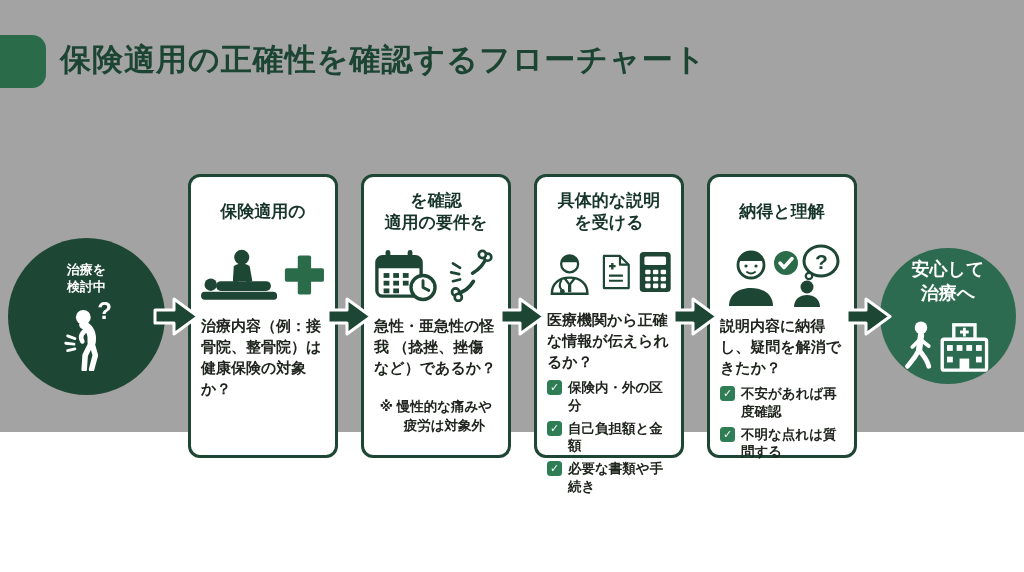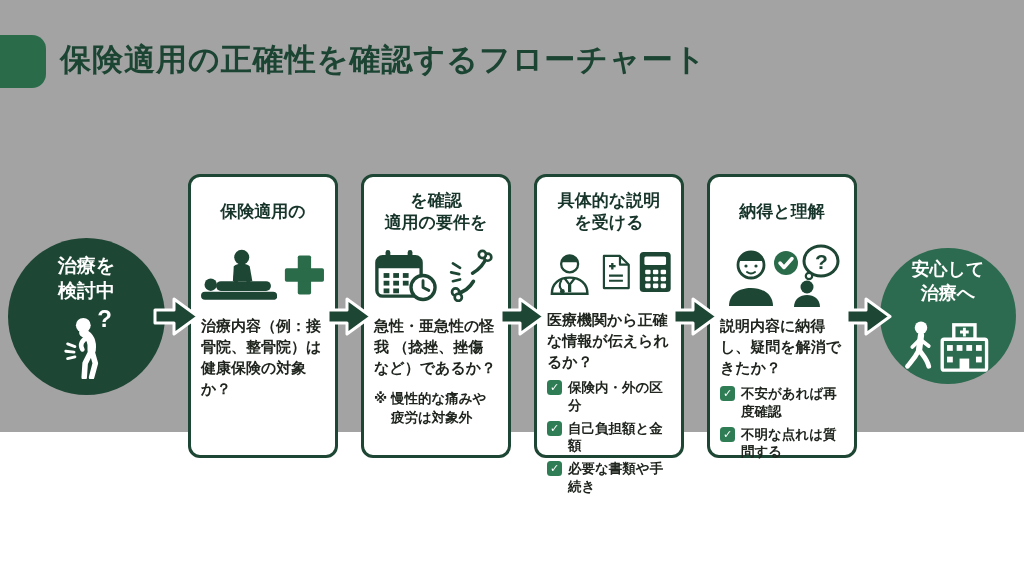--- a/index.html
+++ b/index.html
@@ -26,21 +26,21 @@
     position:absolute; top:160px; left:0; width:1024px; height:312px;
     display:flex; align-items:center; justify-content:center;
   }
   .circle {
     border-radius:50%; color:#fff; flex-shrink:0;
     display:flex; flex-direction:column; align-items:center; justify-content:center;
     text-align:center; z-index:1;
   }
   .circle.start { width:157px; height:157px; background:#1e4634; }
   .circle.end   { width:136px; height:136px; background:#2d6b50;gap:12px; }
-  .circle-label { font-size:19px; font-weight:bold; line-height:1.32; }
+  .circle-label { font-size:13px; font-weight:bold; line-height:1.32; }
   .circle.end .circle-label { font-size:18px; }
   .circle .icon-row { margin-top:2px; display:flex; align-items:flex-end; gap:6px; }
 
   .flow-arrow { flex-shrink:0; margin:0 -12px; z-index:3; position:relative; }
 
   .step {
     width:150px; height:284px; background:#fff;
     border:3.5px solid #1e4634; border-radius:12px;
     padding:12px 10px 8px; display:flex; flex-direction:column;
     flex-shrink:0; z-index:2;
@@ -50,22 +50,22 @@
     text-align:center; font-size:17px; font-weight:bold; color:#17352a; line-height:1.32;
   }
   .icon-band {
     height:64px; margin:8px 0 8px; display:flex; align-items:center;
     justify-content:center; gap:7px;
   }
   .step-body {
     font-size:15px; font-weight:bold; color:#20261f; line-height:1.4;
   }
   .step-note {
-    margin-top:12px; font-size:13.5px; font-weight:bold; color:#20261f;
-    line-height:1.38; text-indent:-1.25em; padding-left:1.25em;
+    margin-top:20px; font-size:13.5px; font-weight:bold; color:#20261f;
+    line-height:1.38; text-indent:-1.25em; padding-left:1.25em;text-align:center;
   }
   .checklist { margin-top:7px; display:flex; flex-direction:column; gap:5px; }
   .check-item {
     display:flex; gap:6px; font-size:13.5px; font-weight:bold;
     color:#20261f; line-height:1.32;
   }
   .checkbox {
     width:15px; height:15px; flex-shrink:0; margin-top:1px;
     background:#2e7d55; border-radius:3.5px; color:#fff;
     font-size:11px; font-weight:bold;

